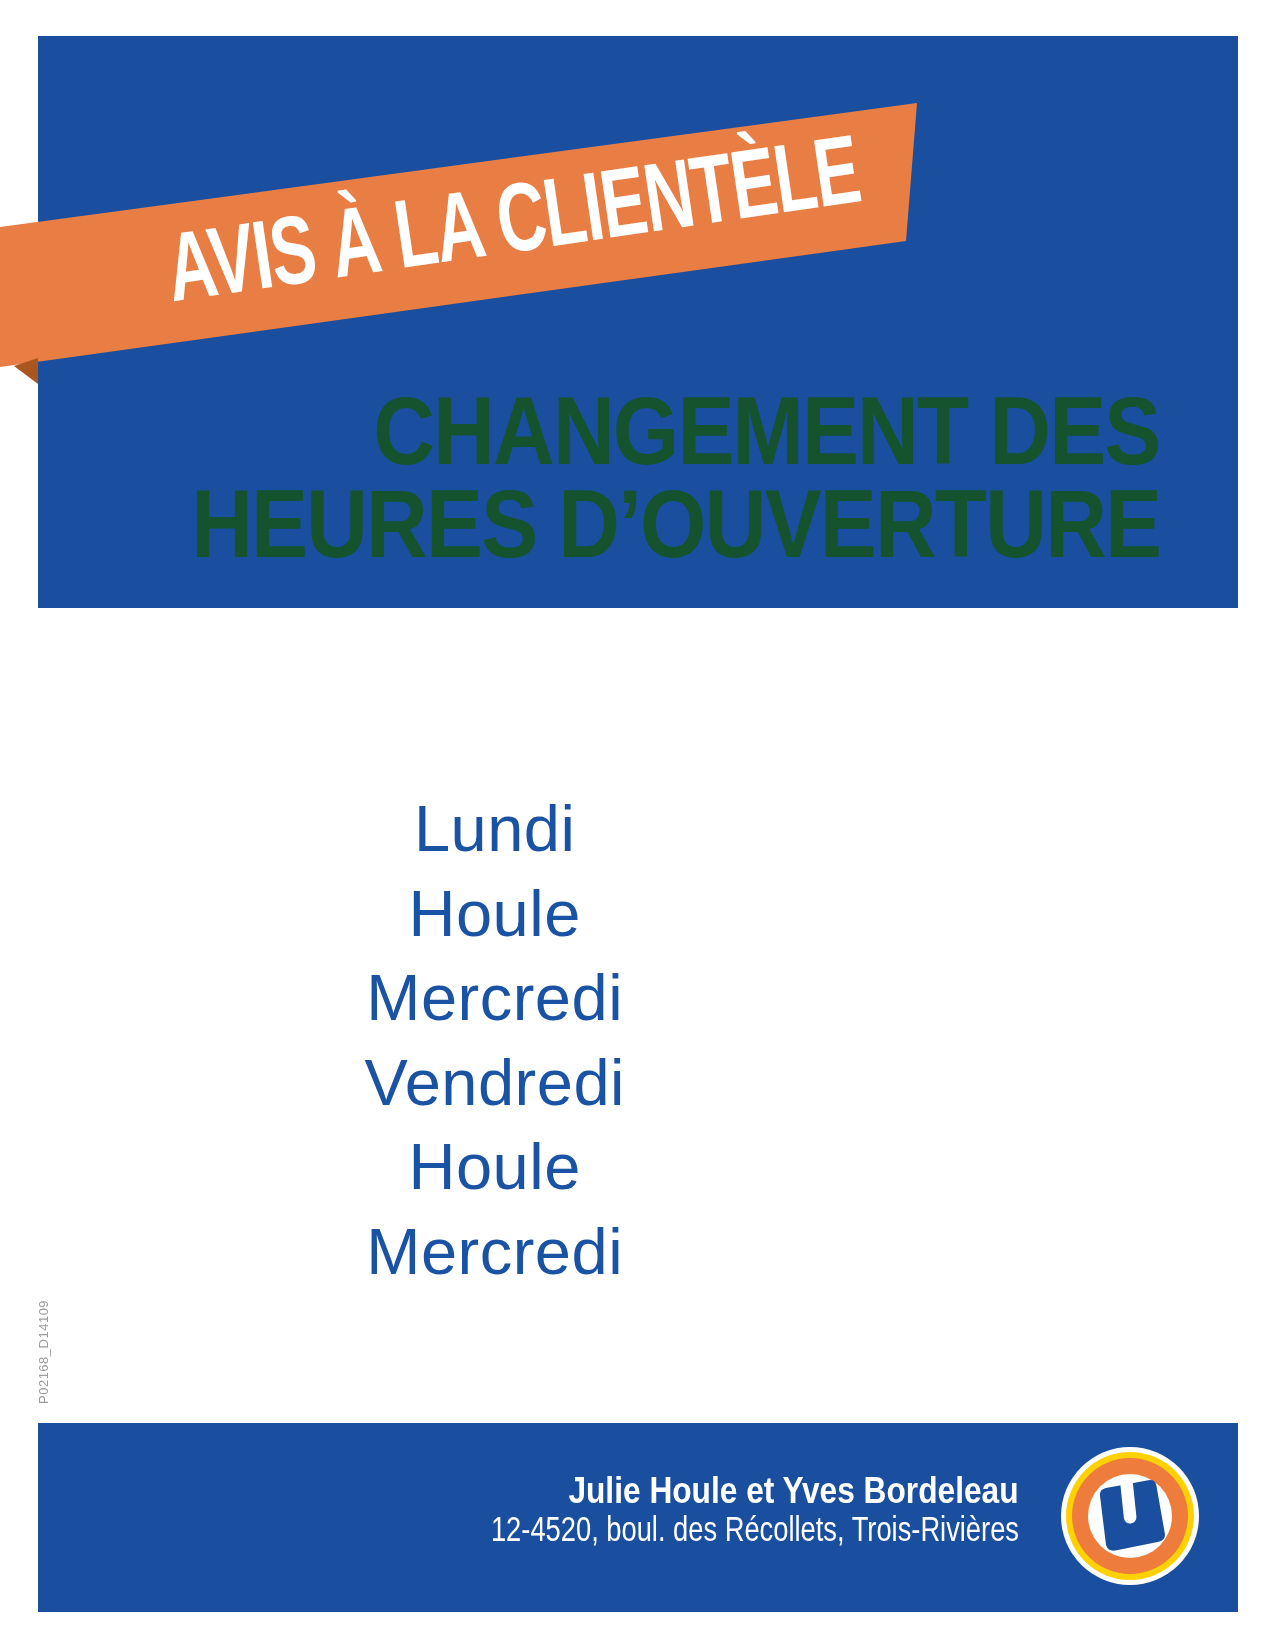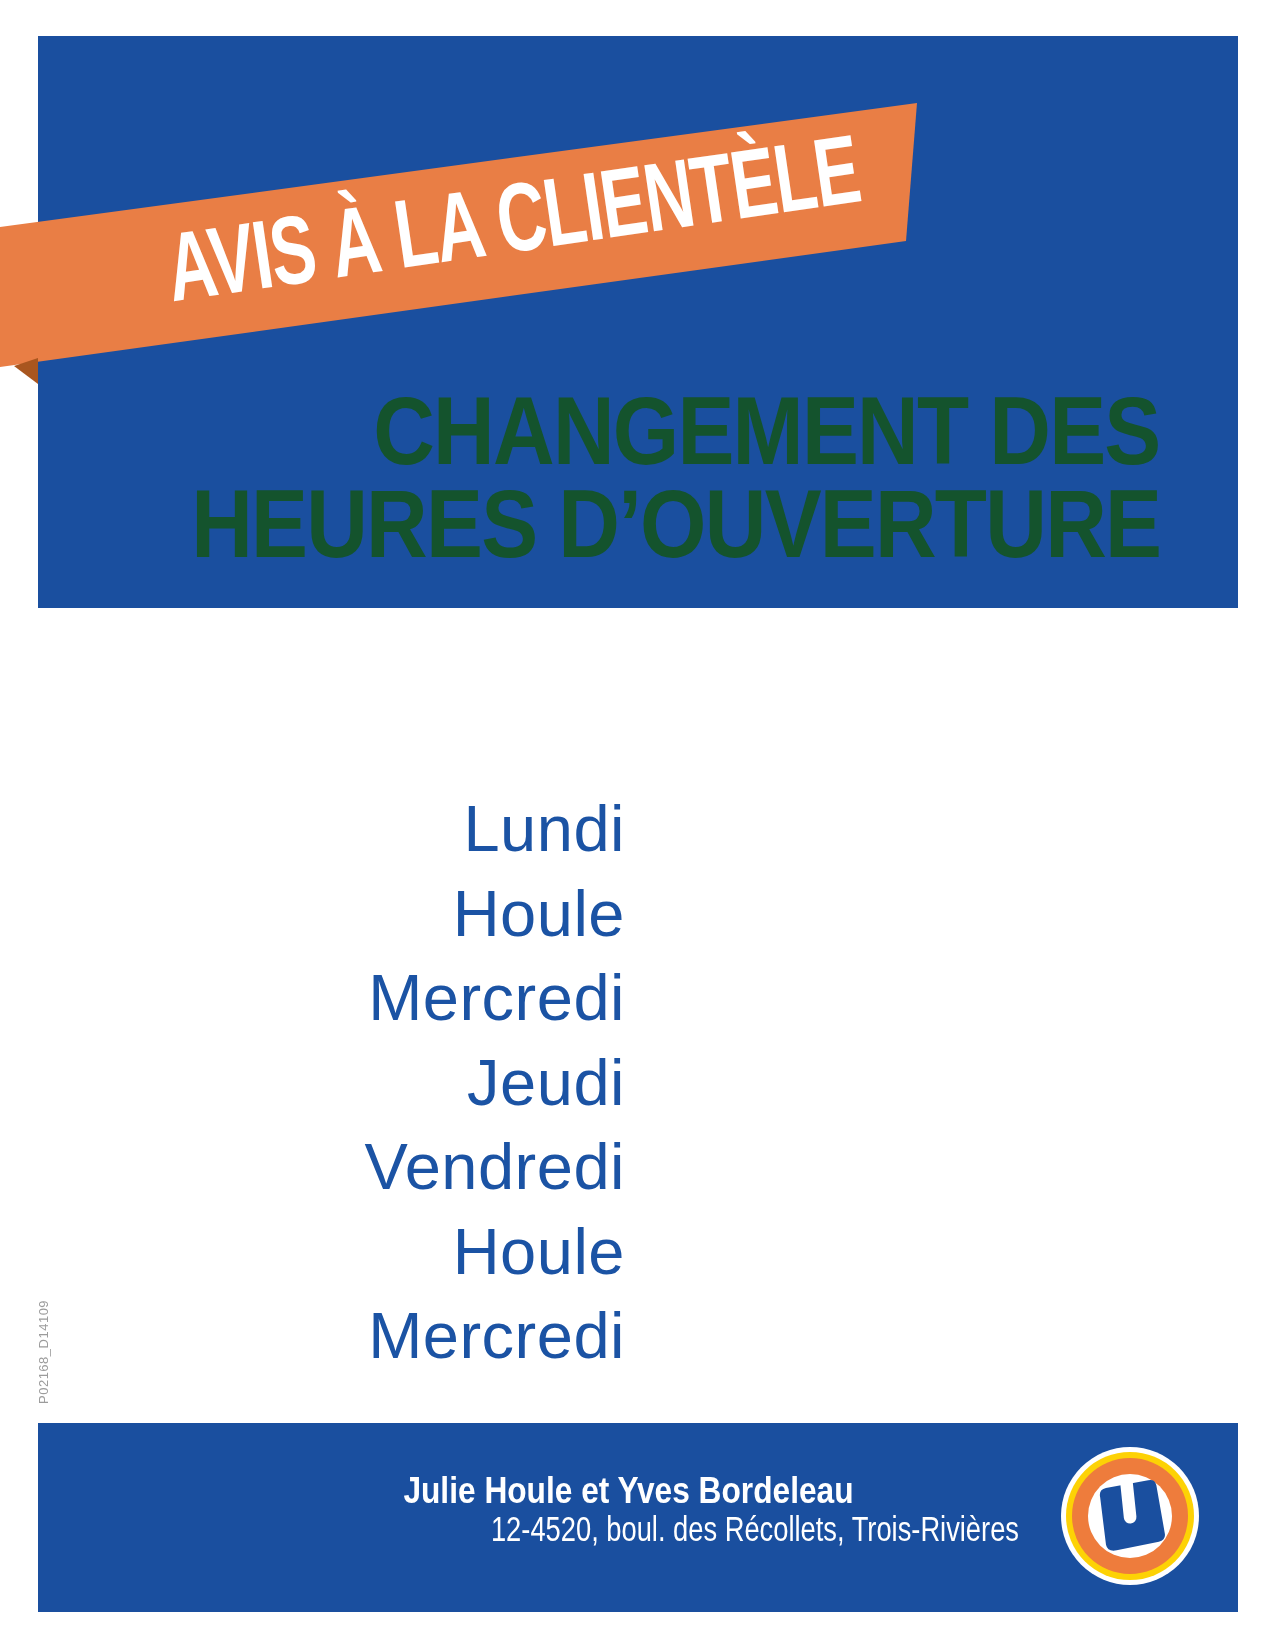--- a/index.html
+++ b/index.html
@@ -29,36 +29,36 @@
     color:#ffffff;font-weight:bold;font-size:97px;
   }
   .cond{display:inline-block;transform:scaleX(0.70);transform-origin:50% 50%;letter-spacing:-2px;}
   .title{
     position:absolute;right:115px;top:384px;text-align:right;white-space:nowrap;
     color:#14532d;font-weight:bold;font-size:97px;line-height:93px;
   }
   .cond-r{display:inline-block;transform:scaleX(0.88);transform-origin:100% 50%;letter-spacing:-2px;}
   
   .days{
-    position:absolute;right:650px;top:787px;text-align:right;white-space:nowrap;
+    position:absolute;right:650px;top:787px;text-align:center;white-space:nowrap;
     color:#1b53a4;font-size:65px;line-height:84.5px;letter-spacing:0.5px;
   }
   
   .vcode{
     position:absolute;left:36px;top:1404px;
     transform:rotate(-90deg);transform-origin:0 0;
     color:#9c9c9c;font-size:13px;letter-spacing:0.5px;line-height:16px;white-space:nowrap;
   }
   
   .footer-bar{
     position:absolute;left:38px;top:1423px;width:1200px;height:189px;
     background:#1a4f9f;
   }
   .footer-text{
-    position:absolute;right:256px;top:1471px;text-align:left;white-space:nowrap;
+    position:absolute;right:256px;top:1471px;text-align:right;white-space:nowrap;
     color:#ffffff;
   }
   .f1{font-size:36px;font-weight:bold;line-height:40px;}
   .f2{font-size:35px;font-weight:normal;line-height:36px;}
   .cond-f1{display:inline-block;transform:scaleX(0.88);transform-origin:100% 50%;letter-spacing:0px;}
   .cond-f2{display:inline-block;transform:scaleX(0.78);transform-origin:100% 50%;letter-spacing:0px;}
   
   .logo{position:absolute;left:1061px;top:1447px;width:138px;height:138px;}
   .logo .ring-white{position:absolute;left:0;top:0;width:138px;height:138px;border-radius:50%;background:#ffffff;}
   .logo .ring-yellow{position:absolute;left:5px;top:5px;width:128px;height:128px;border-radius:50%;background:#fdd205;}
@@ -81,21 +81,20 @@
 
   <div class="title">
     <div><span class="cond-r">CHANGEMENT DES</span></div>
     <div><span class="cond-r">HEURES D’OUVERTURE</span></div>
   </div>
 
   <div class="days">
       <div>Lundi</div>
       <div>Houle</div>
       <div>Mercredi</div>
-      <div>Jeudi</div>
       <div>Vendredi</div>
       <div>Houle</div>
       <div>Mercredi</div>
     </div>
 
   <div class="vcode">P02168_D14109</div>
 
   <div class="footer-bar"></div>
 
   <div class="footer-text">

